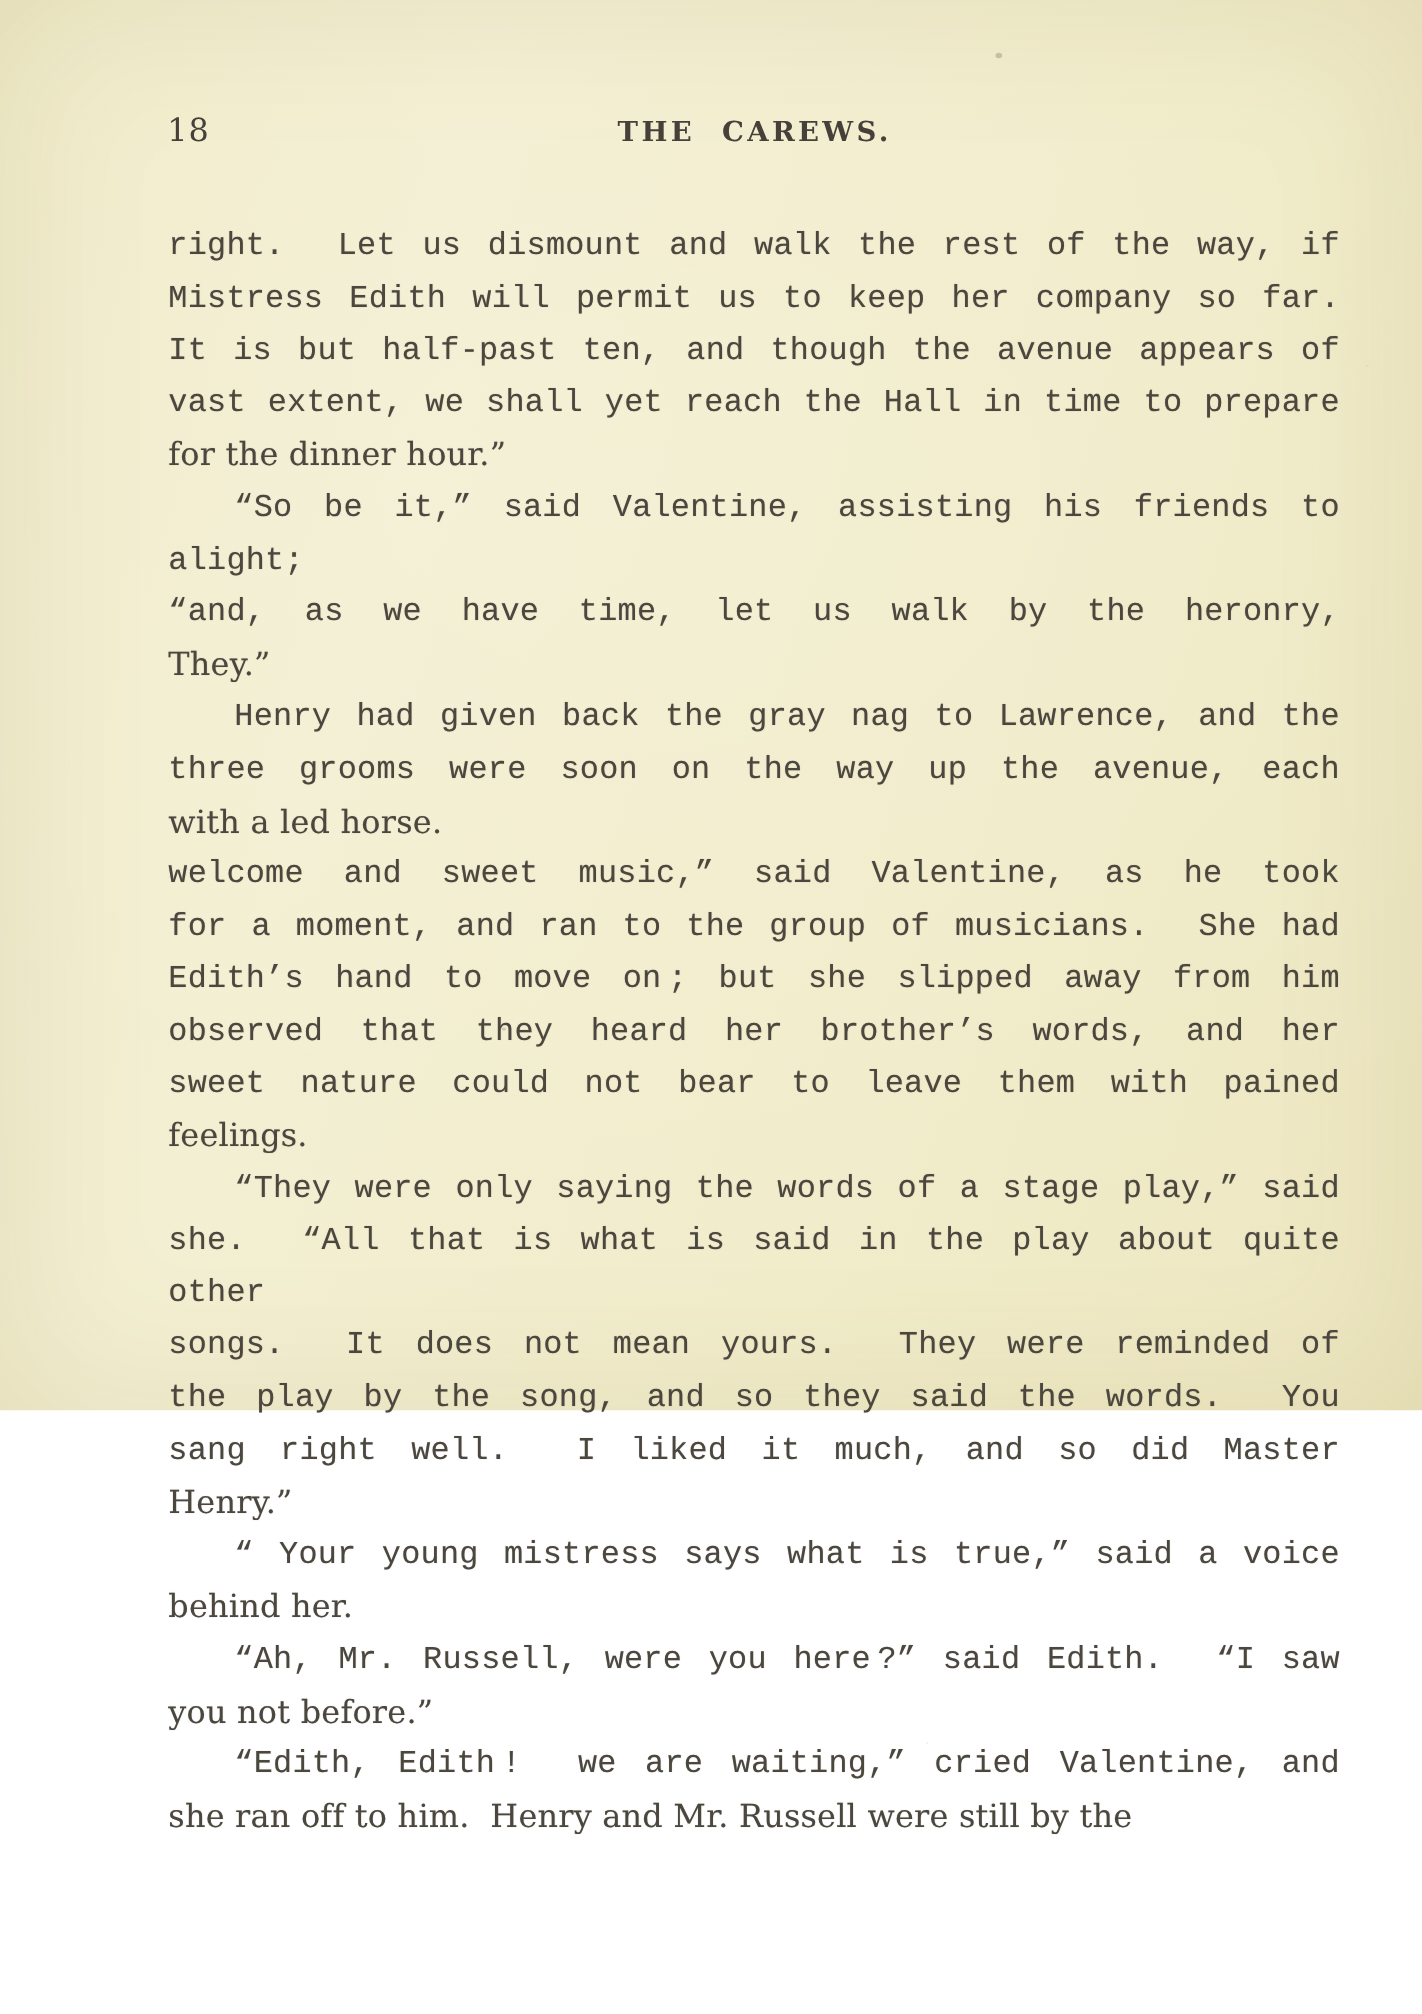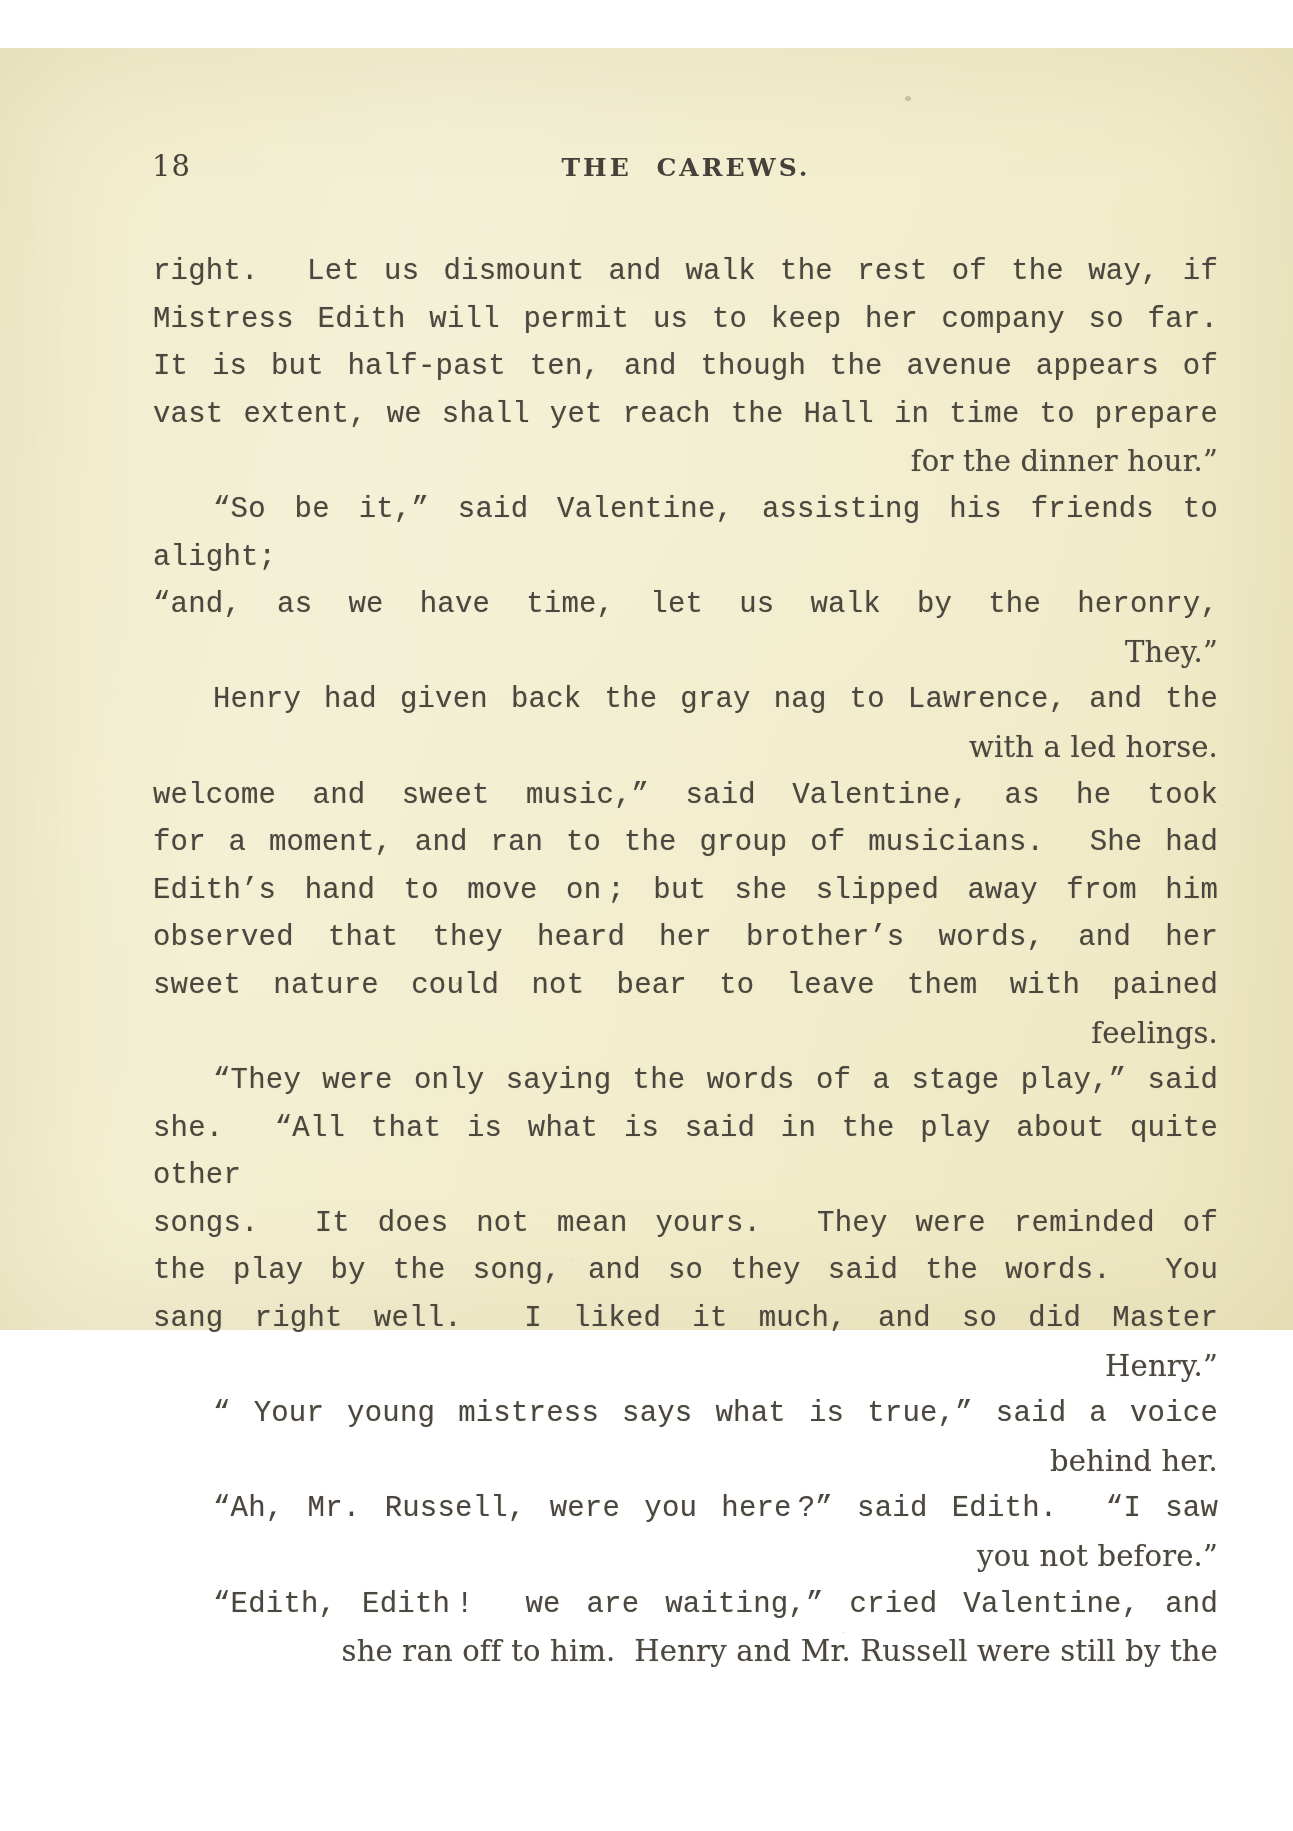--- a/index.html
+++ b/index.html
@@ -12,21 +12,20 @@
   .page {
     position: relative;
     width: 1293px;
     height: 1282px;
     background:
       radial-gradient(130% 95% at 45% 35%, rgba(255,255,255,0.12), rgba(255,255,255,0) 62%),
       linear-gradient(105deg, #f0ebc9 0%, #f3efd2 28%, #f1ecca 64%, #ede7c1 100%);
     background-color: #f1ecca;
     box-shadow: inset 0 0 140px rgba(148,130,62,0.14);
     font-family: "DejaVu Serif", "Liberation Serif", serif;
-    margin-top: 48px;
   }
   
   .specks {
     position: absolute;
     top: 48px; left: 905px;
     width: 6px; height: 5px;
     border-radius: 50%;
     background: rgba(126,116,84,0.35);
     box-shadow:
       -418px 320px 0 -1px rgba(126,116,84,0.22),
@@ -65,21 +64,20 @@
     top: 200px;
     width: 1065px;
     color: #4b473e;
   }
   .line {
     font-size: 29px;
     line-height: 47.6px;
     letter-spacing: 0.2px;
     text-shadow: 0 0 1px rgba(74,70,61,0.35);
     white-space: normal;
-    text-align: right;
   }
   .line.j {
     text-align: justify;
     -moz-text-align-last: justify;
     text-align-last: justify;
     font-family: Liberation Mono, monospace;
   }
   .line.i {
     text-indent: 60px;
   }
@@ -96,20 +94,21 @@
   <main class="text-block" style="color: rgb(75, 71, 62);">
       <div class="line j">right.&nbsp; Let us dismount and walk the rest of the way, if</div>
       <div class="line j">Mistress Edith will permit us to keep her company so far.</div>
       <div class="line j">It is but half-past ten, and though the avenue appears of</div>
       <div class="line j">vast extent, we shall yet reach the Hall in time to prepare</div>
       <div class="line">for the dinner hour.”</div>
       <div class="line j i">“So be it,” said Valentine, assisting his friends to alight;</div>
       <div class="line j">“and, as we have time, let us walk by the heronry,</div>
       <div class="line">They.”</div>
       <div class="line j i">Henry had given back the gray nag to Lawrence, and the</div>
+      <div class="line j">three grooms were soon on the way up the avenue, each</div>
       <div class="line">with a led horse.</div>
       <div class="line j">welcome and sweet music,” said Valentine, as he took</div>
       <div class="line j">for a moment, and ran to the group of musicians.&nbsp; She had</div>
       <div class="line j">Edith’s hand to move on ; but she slipped away from him</div>
       <div class="line j">observed that they heard her brother’s words, and her</div>
       <div class="line j">sweet nature could not bear to leave them with pained</div>
       <div class="line">feelings.</div>
       <div class="line j i">“They were only saying the words of a stage play,” said</div>
       <div class="line j">she.&nbsp; “All that is what is said in the play about quite other</div>
       <div class="line j">songs.&nbsp; It does not mean yours.&nbsp; They were reminded of</div>

